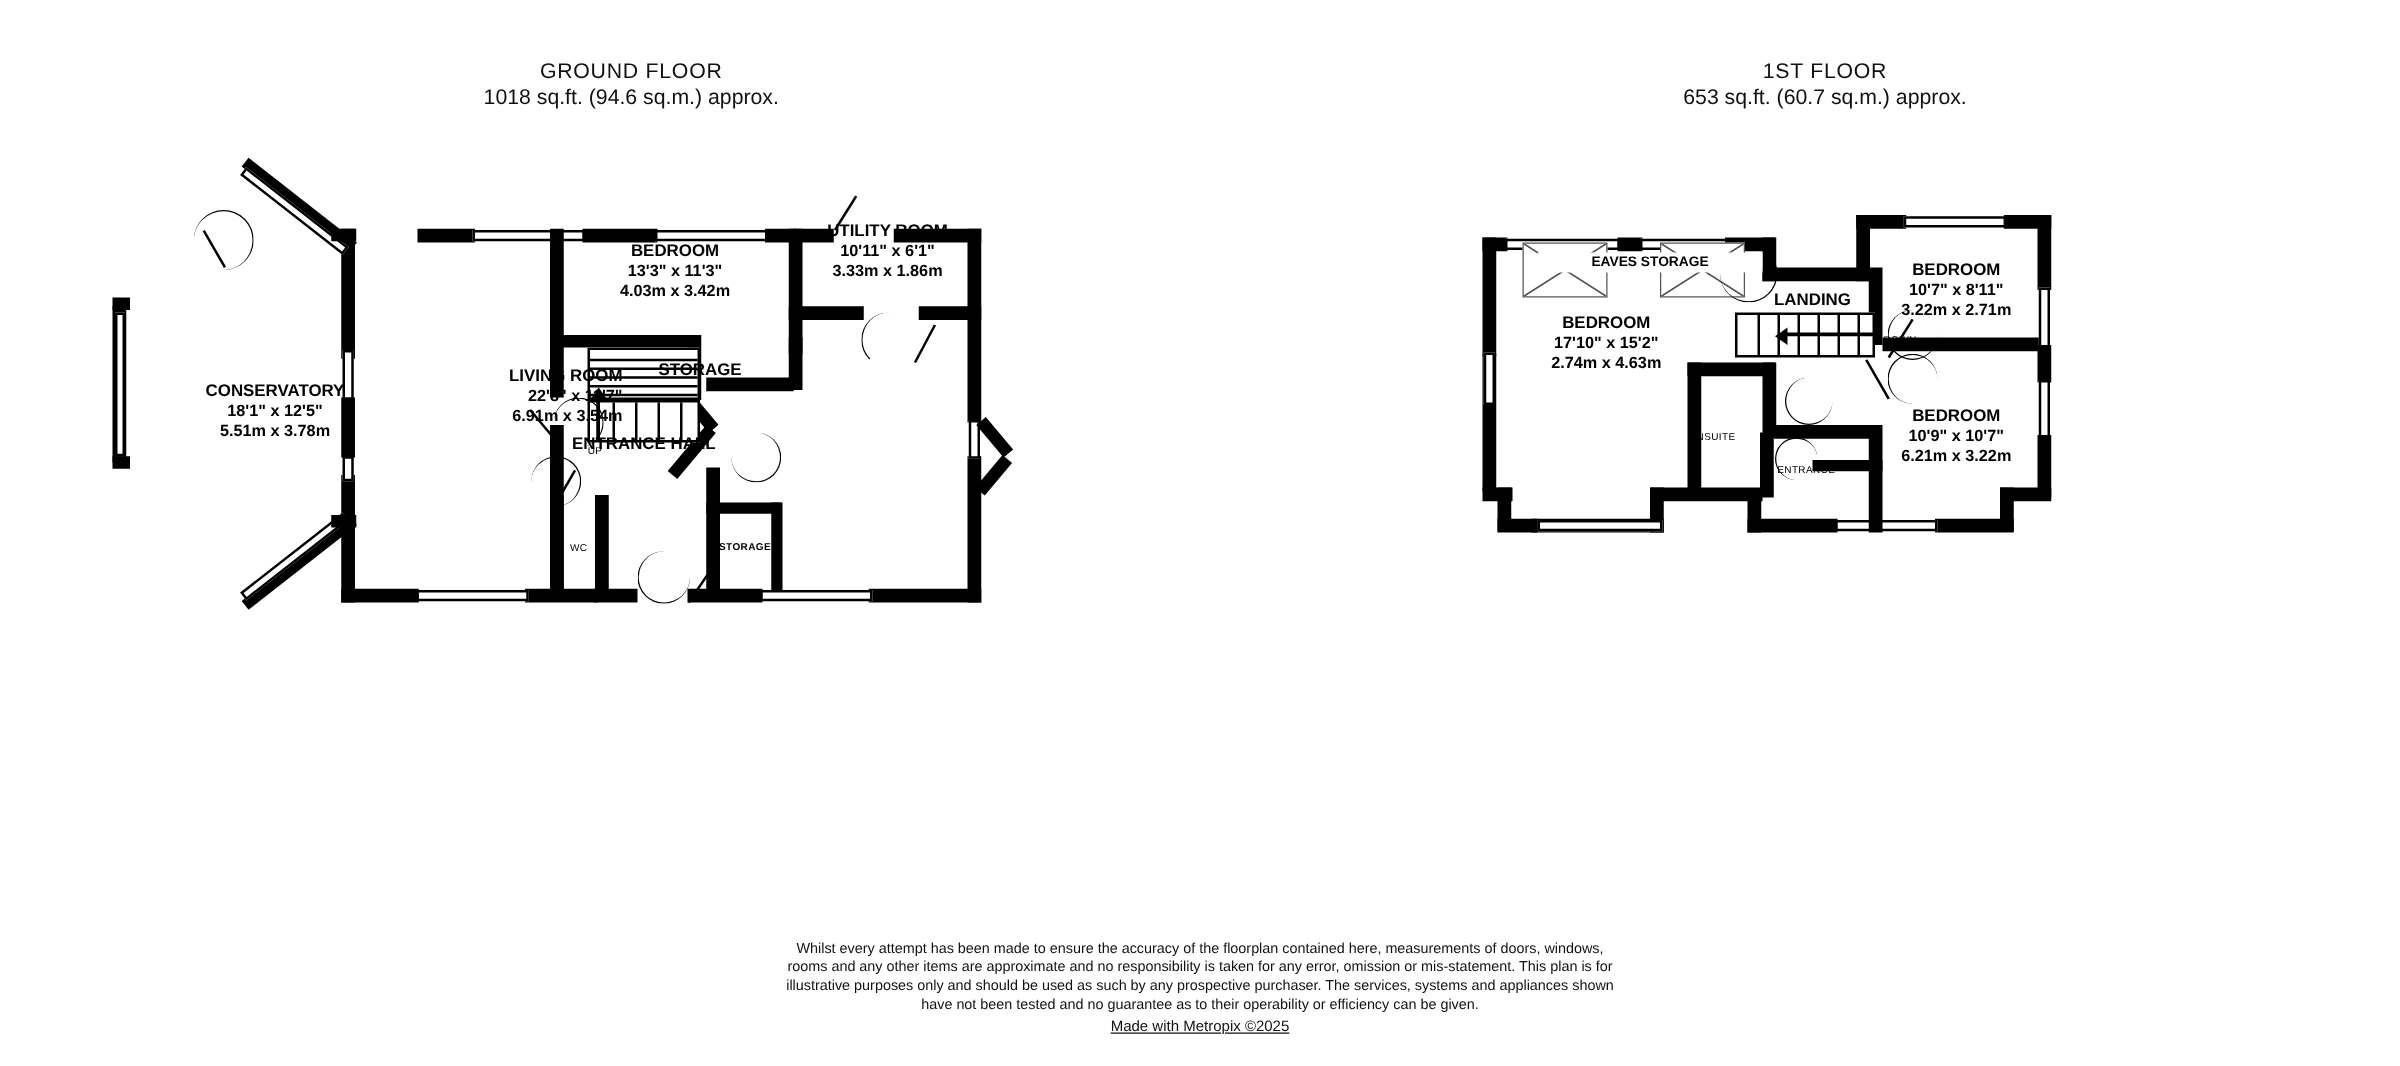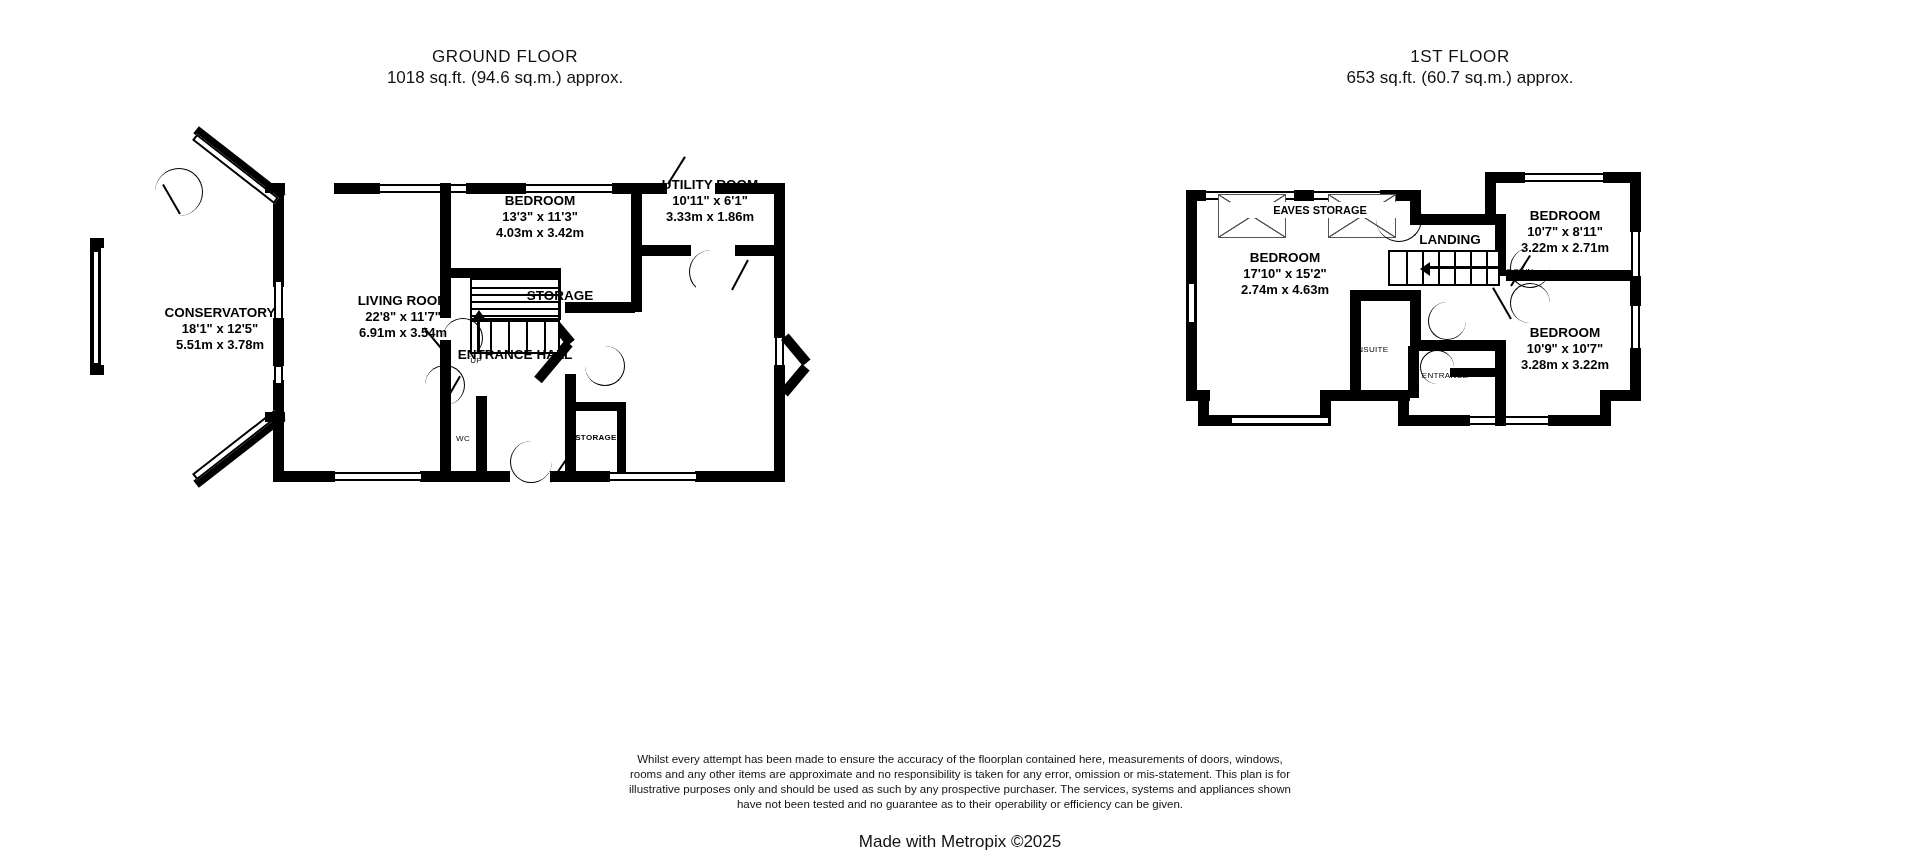--- a/index.html
+++ b/index.html
@@ -30,21 +30,21 @@
   .arrowhead{position:absolute;width:0;height:0;}
 
   .eaves{position:absolute;border:1.4px solid #555;box-sizing:border-box;background:#fff;}
   .eaves:before,.eaves:after{content:"";position:absolute;left:0;top:0;width:100%;height:100%;}
   .eaves:before{background:linear-gradient(to top right,transparent 48.6%,#555 49.5%,#555 50.5%,transparent 51.4%);}
   .eaves:after{background:linear-gradient(to bottom right,transparent 48.6%,#555 49.5%,#555 50.5%,transparent 51.4%);}
 
   .footer{position:absolute;left:0;width:1920px;text-align:center;}
   .footer .total{font-size:16.5px;color:#111;}
   .footer .disc{margin-top:12px;font-size:11.5px;line-height:15px;color:#111;}
-  .footer .made{margin-top:20px;font-size:17px;color:#111;}
+  .footer .made{margin-top:2px;font-size:12px;color:#111;text-decoration:underline;}
 </style>
 </head>
 <body>
 
 <div id="root">
 
   <div class="ttl" style="left:210px;top:46px;width:590px;">
     <span class="t1">GROUND FLOOR</span>
     <span class="t2">1018 sq.ft. (94.6 sq.m.) approx.</span>
   </div>
@@ -155,21 +155,21 @@
     <div class="door" style="left:330px;top:215px;width:40px;height:40px;border-width:1.6px 1.6px 0 0;border-radius:50%;"></div>
     <div class="leaf" style="left:348px;top:222px;width:2px;height:32px;transform:rotate(30deg);transform-origin:bottom;"></div>
     <div class="door" style="left:490px;top:196px;width:40px;height:40px;border-width:0 1.6px 1.6px 0;border-radius:50%;"></div>
 
     <div class="lbl" style="left:30px;top:155px;width:190px;">
       <span>CONSERVATORY</span>
       <span class="d">18'1"  x 12'5"</span>
       <span class="d">5.51m  x 3.78m</span>
     </div>
 
-    <div class="lbl" style="left:213px;top:143px;width:190px;">
+    <div class="lbl" style="left:213px;top:143px;width:190px;text-align:right;">
       <span>LIVING ROOM</span>
       <span class="d">22'8"  x 11'7"</span>
       <span class="d">6.91m  x 3.54m</span>
     </div>
 
     <div class="lbl" style="left:355px;top:43px;width:180px;">
       <span>BEDROOM</span>
       <span class="d">13'3"  x 11'3"</span>
       <span class="d">4.03m  x 3.42m</span>
     </div>
@@ -272,21 +272,21 @@
 
     <div class="lbl" style="left:290px;top:58px;width:190px;">
       <span>BEDROOM</span>
       <span class="d">10'7"  x 8'11"</span>
       <span class="d">3.22m  x 2.71m</span>
     </div>
 
     <div class="lbl" style="left:290px;top:175px;width:190px;">
       <span>BEDROOM</span>
       <span class="d">10'9"  x 10'7"</span>
-      <span class="d">3.28m  x 3.22m</span>
+      <span class="d">6.21m  x 3.22m</span>
     </div>
 
     <div class="lbl" style="left:205px;top:82px;width:130px;">LANDING</div>
     <div class="lbl reg" style="left:160px;top:192px;width:60px;">ENSUITE</div>
     <div class="lbl reg" style="left:225px;top:218px;width:80px;">ENTRANCE</div>
   </div>
 
   <div class="footer" style="top:740px;">
     <div class="disc" style="width:665px;margin:12px auto 0;">Whilst every attempt has been made to ensure the accuracy of the floorplan contained here, measurements of doors, windows, rooms and any other items are approximate and no responsibility is taken for any error, omission or mis-statement. This plan is for illustrative purposes only and should be used as such by any prospective purchaser. The services, systems and appliances shown have not been tested and no guarantee as to their operability or efficiency can be given.</div>
     <div class="made">Made with Metropix ©2025</div>

